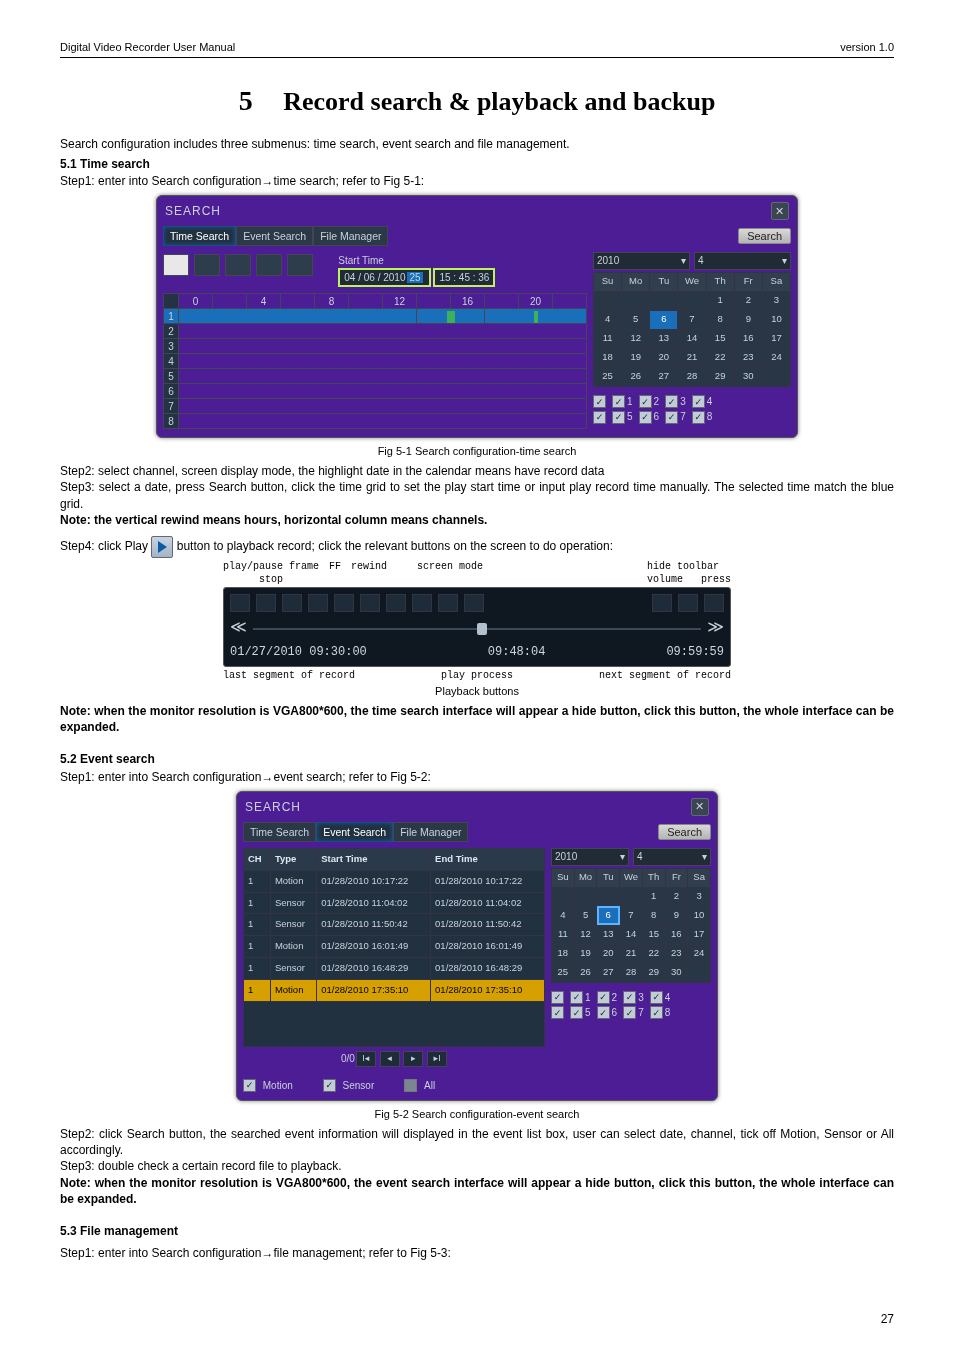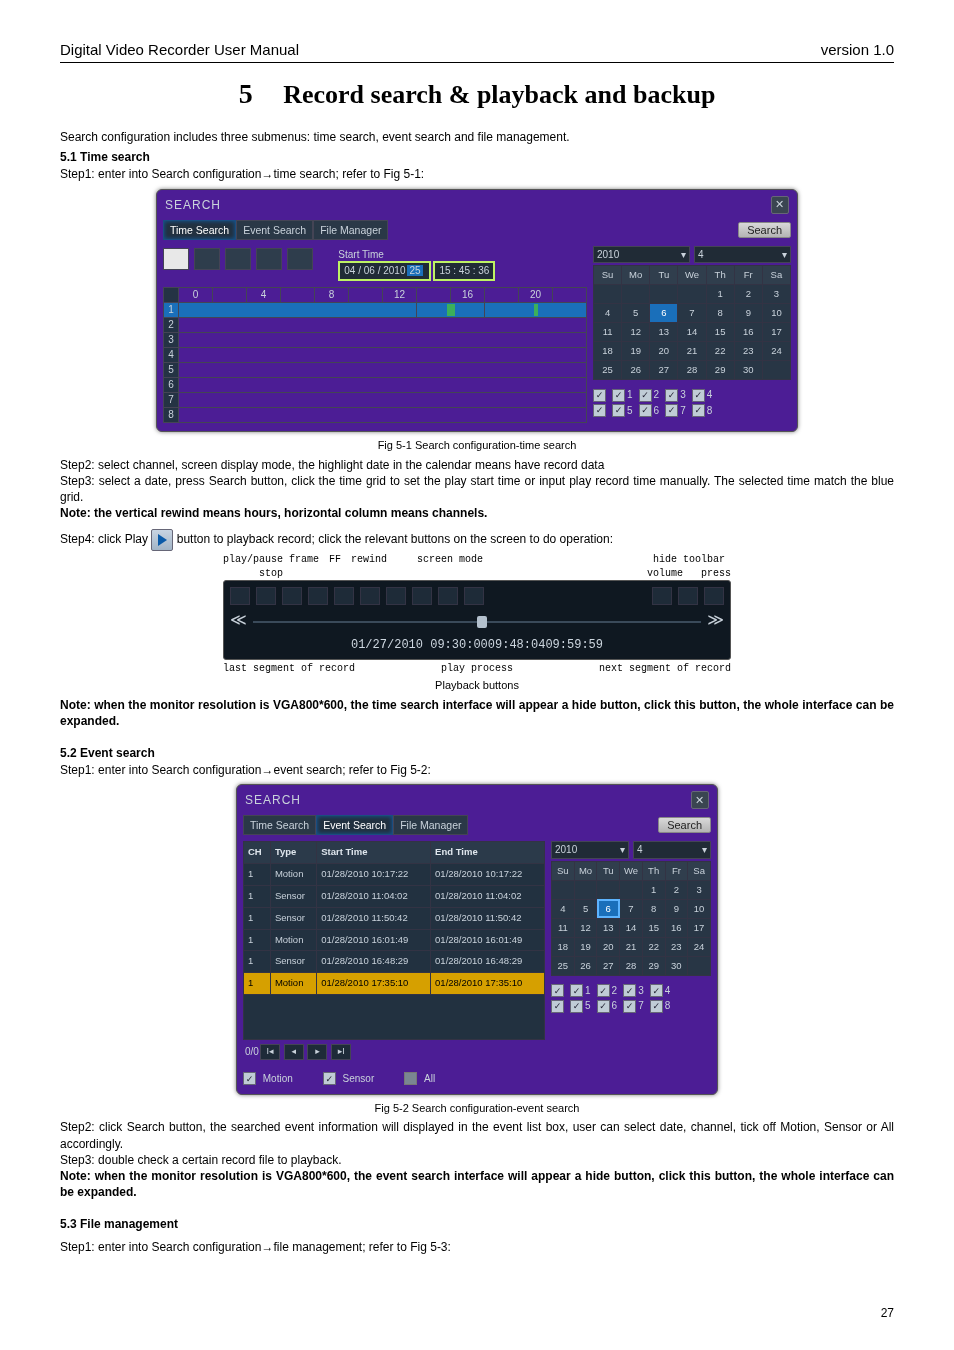--- a/index.html
+++ b/index.html
@@ -7,24 +7,24 @@
     font-size: 12px;
     color: #000;
     margin: 0;
     padding: 40px 60px;
     width: 834px;
     line-height: 1.35;
   }
   .header-line {
     display: flex;
     justify-content: space-between;
-    font-size: 15px;
+    font-size: 11px;
     border-bottom: 1px solid #000;
     padding-bottom: 2px;
-    margin-bottom: 12px;
+    margin-bottom: 24px;
   }
   h1.chapter {
     font-family: "Times New Roman", Times, serif;
     font-size: 26px;
     font-weight: bold;
     text-align: center;
     margin: 6px 0 16px;
   }
   h1.chapter .num { font-size: 28px; margin-right: 24px; }
   .sec-head {
@@ -134,36 +134,36 @@
     background:#0f1821; border:1px solid #555; border-radius:3px;
     padding:6px; color:#cdd6df;
   }
   .pb-controls{ display:flex; align-items:center; justify-content:space-between; }
   .pb-btns{ display:flex; align-items:center; gap:6px;}
   .pb-ico{ width:18px; height:16px; border:1px solid #334; background:#1e2b38; display:inline-block;}
   .pb-track{ display:flex; align-items:center; gap:6px; margin:6px 0 4px;}
   .pb-track .arrow{ font-size:16px; color:#c9d2db;}
   .pb-track .line{ flex:1; height:2px; background:#3a4a5a; position:relative;}
   .pb-track .line .knob{ position:absolute; top:-5px; left:50%; width:10px; height:12px; background:#b3c0cd; border-radius:2px;}
-  .pb-times{ display:flex; justify-content:center; font-size:12px;}
+  .pb-times{ display:flex; justify-content:space-between; font-size:12px;}
   .pb-below{ display:flex; justify-content:space-between; font-family:"Courier New",monospace; font-size:10px; margin-top:2px;}
 
   
   .dlg2{ width:480px; font-size:10px;}
   .ev-body{ display:flex; gap:6px; padding:4px 6px 8px;}
   .ev-left{ flex:1;}
   .ev-right{ width:160px;}
   .ev-table{ width:100%; border-collapse:collapse;}
   .ev-table th, .ev-table td{
     border:1px solid #334; font-size:9.5px; padding:4px 4px; text-align:left;
     color:#c9d2db; background:#223140;
   }
   .ev-table th{ background:#2b3a4a; color:#dfe6ed;}
   .ev-table tr.hl td{ background:#d6a000; color:#000;}
-  .ev-foot{ display:flex; justify-content:flex-start; align-items:center; margin-top:4px; padding:0 2px;}
+  .ev-foot{ display:flex; justify-content:center; align-items:center; margin-top:4px; padding:0 2px;}
   .nav-btns .nb{ display:inline-block; width:18px; height:14px; border:1px solid #445; background:#1e2b38; text-align:center; font-size:9px; margin-left:1px;}
   .filter-row{ display:flex; align-items:center; gap:30px; padding:4px 6px 8px;}
   .grey-chk{ width:11px; height:11px; border:1px solid #777; background:#7a8692; display:inline-block; vertical-align:middle;}
 
   .page-num{ text-align:right; font-size:12px; margin-top:50px;}
 </style>
 </head>
 <body>
 
 <div class="header-line">
@@ -393,21 +393,21 @@
   <div class="pb-labels">
     <span style="display:flex; gap:10px;">
       <span style="display:flex; flex-direction:column; align-items:center;">
         <span>play/pause frame</span>
         <span>stop</span>
       </span>
       <span>FF</span>
       <span>rewind</span>
       <span style="margin-left:20px;">screen mode</span>
     </span>
-    <span style="display:flex; flex-direction:column; align-items:center;">
+    <span style="display:flex; flex-direction:column; align-items:flex-start;">
       <span>hide toolbar</span>
       <span><span>volume</span>&nbsp;&nbsp;&nbsp;<span>press</span></span>
     </span>
   </div>
   <div class="pb-bar">
     <div class="pb-controls">
       <div class="pb-btns">
         <span class="pb-ico"></span>
         <span class="pb-ico"></span>
         <span class="pb-ico"></span>

